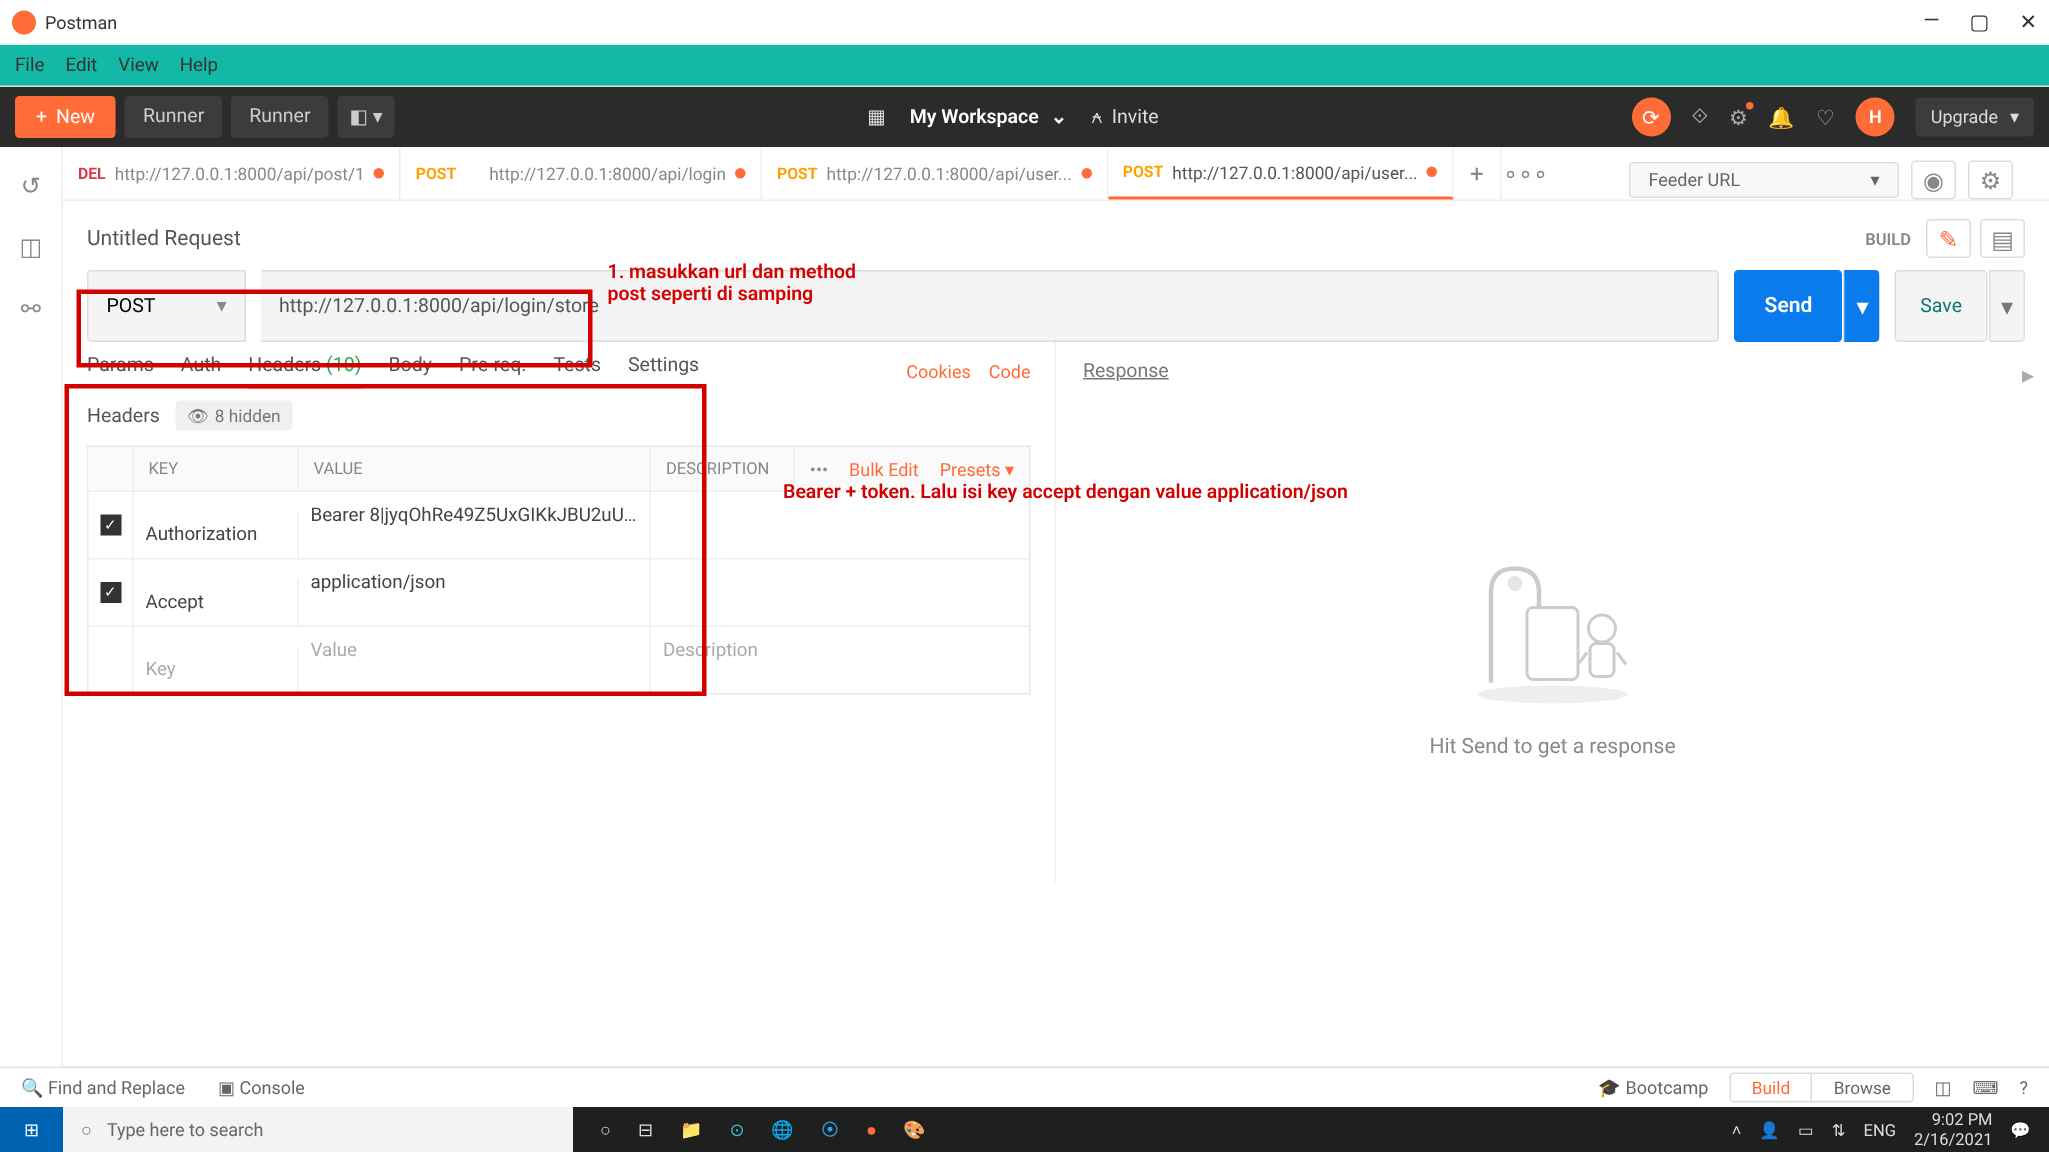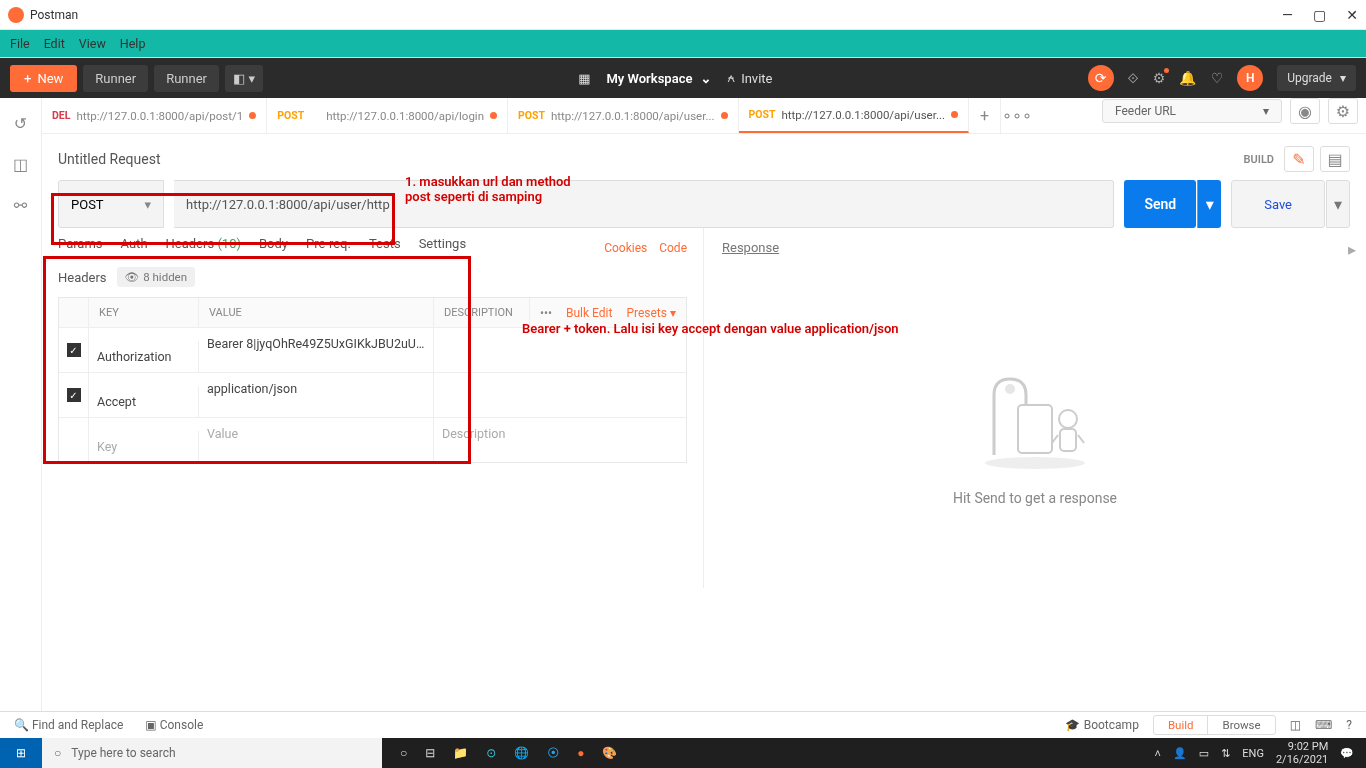--- a/index.html
+++ b/index.html
@@ -24,21 +24,21 @@
 .circle-icon { width: 26px; height: 26px; border-radius: 50%; display: flex; align-items: center; justify-content: center; }
 .orange-circ { background: #ff6c37; color: #fff; }
 .user-circ { background: #ff6c37; color: #fff; font-weight: 600; font-size: 12px; }
 .upgrade { background: #3c3c3c; border-radius: 3px; padding: 6px 10px; font-size: 12px; display: flex; align-items: center; gap: 8px; }
 
 .layout { display: flex; height: calc(100% - 98px - 27px - 30px); }
 .leftbar { width: 42px; background: #fff; border-right: 1px solid #eee; display: flex; flex-direction: column; align-items: center; padding-top: 16px; gap: 22px; color: #888; }
 
 .main { flex: 1; display: flex; flex-direction: column; }
 
-.tabs-row { display: flex; align-items: flex-start; height: 36px; border-bottom: 1px solid #eee; padding-right: 8px; position: relative; }
+.tabs-row { display: flex; align-items: flex-end; height: 36px; border-bottom: 1px solid #eee; padding-right: 24px; position: relative; }
 .tabs { display: flex; height: 100%; }
 .tab { display: flex; align-items: center; padding: 0 10px; font-size: 11.5px; border-right: 1px solid #eee; cursor: pointer; gap: 6px; white-space: nowrap; }
 .tab.active { background: #fff; border-bottom: 2px solid #ff6c37; }
 .method-del { color: #d73a49; font-weight: 700; font-size: 10.5px; }
 .method-post { color: #ffa200; font-weight: 700; font-size: 10.5px; }
 .dot { width: 7px; height: 7px; background: #ff6c37; border-radius: 50%; }
 .tab-add { width: 32px; display: flex; align-items: center; justify-content: center; color: #888; border-right: 1px solid #eee; cursor: pointer; }
 .tab-more { width: 32px; display: flex; align-items: center; justify-content: center; color: #888; cursor: pointer; }
 .feeder { margin-left: auto; display: flex; align-items: center; gap: 8px; }
 .feeder-sel { border: 1px solid #ddd; border-radius: 3px; padding: 4px 12px; font-size: 12px; color: #666; width: 180px; display: flex; justify-content: space-between; background: #f8f8f8; }
@@ -46,21 +46,21 @@
 
 .req-header { display: flex; align-items: center; padding: 12px 16px 8px; }
 .req-title { font-size: 14px; color: #555; }
 .build { margin-left: auto; font-size: 11px; color: #888; font-weight: 600; }
 
 .url-row { display: flex; align-items: stretch; padding: 0 16px; gap: 10px; height: 48px; }
 .method-sel { border: 1px solid #ddd; border-radius: 3px 0 0 3px; width: 106px; display: flex; align-items: center; justify-content: space-between; padding: 0 12px; background: #f4f4f4; font-size: 13px; }
 .url-input { flex: 1; border: 1px solid #ddd; border-left: none; border-radius: 0 3px 3px 0; padding: 0 12px; background: #f4f4f4; font-size: 13px; display: flex; align-items: center; color: #555; }
 .send-btn { background: #097bed; color: #fff; border-radius: 3px; padding: 0 20px; font-size: 14px; font-weight: 600; display: flex; align-items: center; }
 .send-caret { background: #097bed; border-left: 1px solid rgba(255,255,255,0.3); border-radius: 0 3px 3px 0; color: #fff; width: 24px; display: flex; align-items: center; justify-content: center; margin-left: -9px; }
-.save-btn { border: 1px solid #ddd; background: #f4f4f4; border-radius: 3px; padding: 0 32px; font-size: 13px; color: #1d4ed8; display: flex; align-items: center; }
+.save-btn { border: 1px solid #ddd; background: #f4f4f4; border-radius: 3px; padding: 0 16px; font-size: 13px; color: #0f766e; display: flex; align-items: center; }
 .save-caret { border: 1px solid #ddd; background: #f4f4f4; border-radius: 0 3px 3px 0; color: #777; width: 24px; display: flex; align-items: center; justify-content: center; margin-left: -9px; }
 
 .annotation1 { color: #d40000; font-size: 13px; font-weight: 600; position: absolute; }
 
 .sub-tabs { display: flex; padding: 8px 16px 0; gap: 18px; font-size: 13px; color: #555; align-items: center; text-align: right; }
 .sub-tab { cursor: pointer; padding-bottom: 6px; border-bottom: 2px solid transparent; }
 .sub-tab.active { border-bottom: 2px solid #ff6c37; }
 .hcount { color: #2fa84f; }
 .cookies-code { margin-left: auto; display: flex; gap: 12px; color: #ff6c37; font-size: 12px; }
 
@@ -207,21 +207,21 @@
       <div class="build">BUILD</div>
       <div class="icon-btn" style="margin-left:10px;color:#ff6c37;">✎</div>
       <div class="icon-btn" style="margin-left:6px;">▤</div>
     </div>
 
     <div class="url-row">
       <div class="method-sel">
         <span>POST</span>
         <span style="color:#888;">▾</span>
       </div>
-      <div class="url-input">http://127.0.0.1:8000/api/user/http</div>
+      <div class="url-input">http://127.0.0.1:8000/api/login/store</div>
       <div class="send-btn">Send</div>
       <div class="send-caret">▾</div>
       <div class="save-btn">Save</div>
       <div class="save-caret">▾</div>
     </div>
 
     <div class="annotation1" style="left:405px;top:174px;">
       <div>1. masukkan url dan method</div>
       <div>post seperti di samping</div>
     </div>

